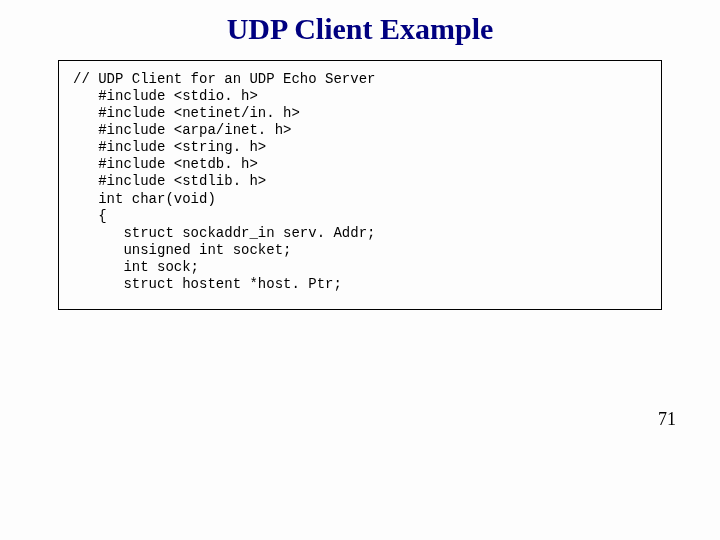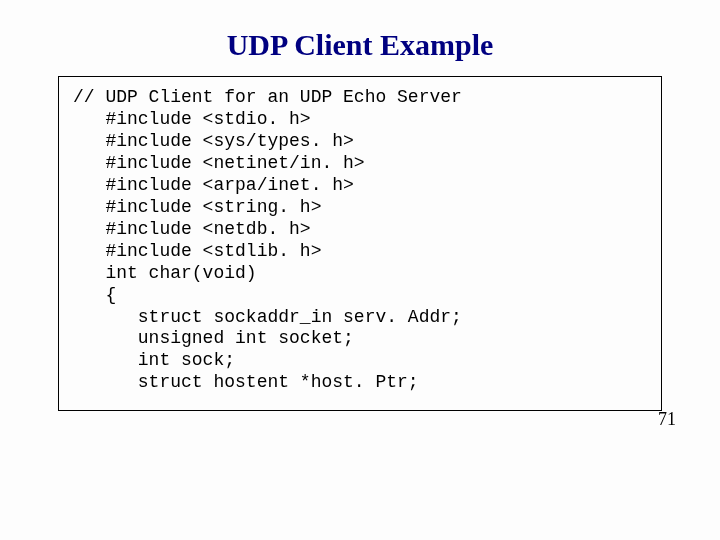--- a/index.html
+++ b/index.html
@@ -8,38 +8,38 @@
     width: 720px;
     height: 540px;
     background: #fdfdfd;
     font-family: "Times New Roman", Times, serif;
   }
   .slide {
     width: 720px;
     height: 448px;
     position: relative;
     box-sizing: border-box;
-    padding-top: 28px;
+    padding-top: 12px;
   }
   .title {
     text-align: center;
     font-size: 30px;
     font-weight: bold;
     color: #000080;
     margin: 0 0 14px 0;
   }
   .codebox {
     margin: 0 58px 0 58px;
     border: 1px solid #000;
     padding: 10px 14px 16px 14px;
     box-sizing: border-box;
   }
   .code-line {
     font-family: "Courier New", Courier, monospace;
-    font-size: 18px;
+    font-size: 14px;
     color: #000;
     white-space: pre;
     line-height: 1.22;
   }
   .pagenum {
     position: absolute;
     bottom: 18px;
     right: 44px;
     font-size: 18px;
     color: #000;
@@ -49,21 +49,20 @@
 </style>
 </head>
 <body>
 
 <div class="slide">
   <h1 class="title">UDP Client Example</h1>
 
   <div class="codebox">
     <div class="code-line">// UDP Client for an UDP Echo Server</div>
     <div class="code-line">   #include &lt;stdio. h&gt;</div>
-    <div class="code-line">   #include &lt;sys/types. h&gt;</div>
     <div class="code-line">   #include &lt;netinet/in. h&gt;</div>
     <div class="code-line">   #include &lt;arpa/inet. h&gt;</div>
     <div class="code-line">   #include &lt;string. h&gt;</div>
     <div class="code-line">   #include &lt;netdb. h&gt;</div>
     <div class="code-line">   #include &lt;stdlib. h&gt;</div>
     <div class="code-line"></div>
     <div class="code-line">   int char(void)</div>
     <div class="code-line">   {</div>
     <div class="code-line">      struct sockaddr_in serv. Addr;</div>
     <div class="code-line">      unsigned int socket;</div>

